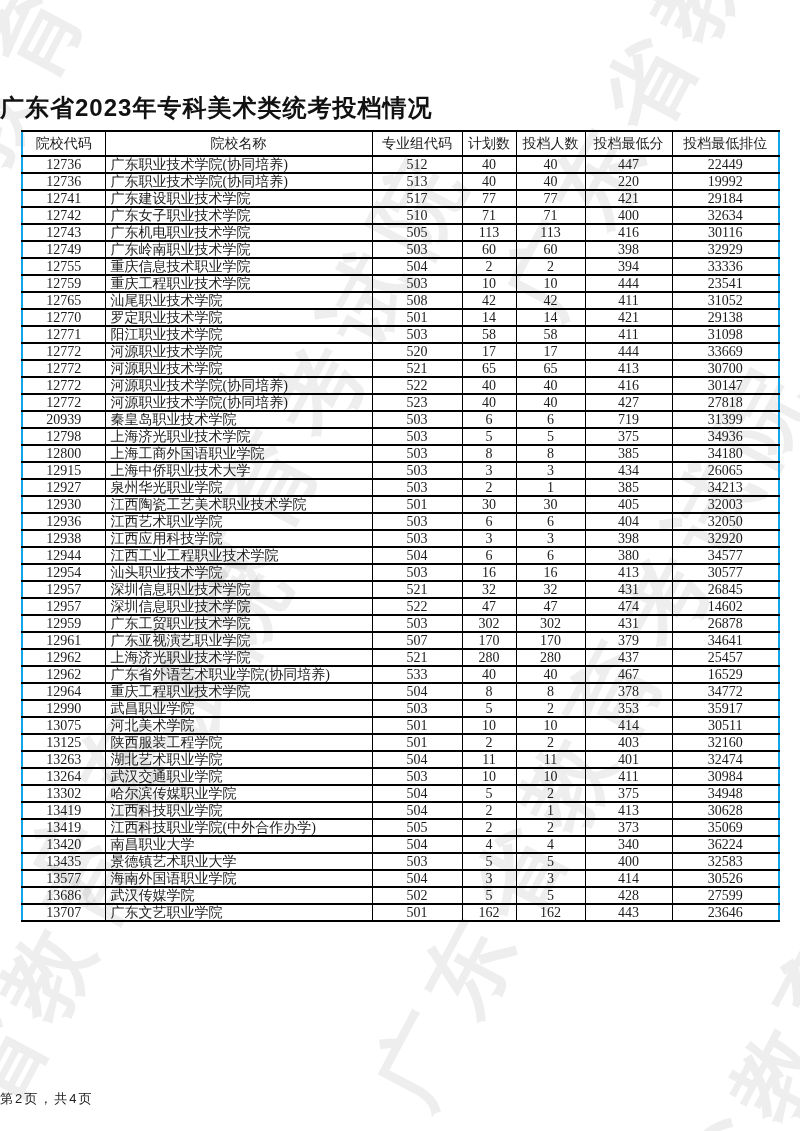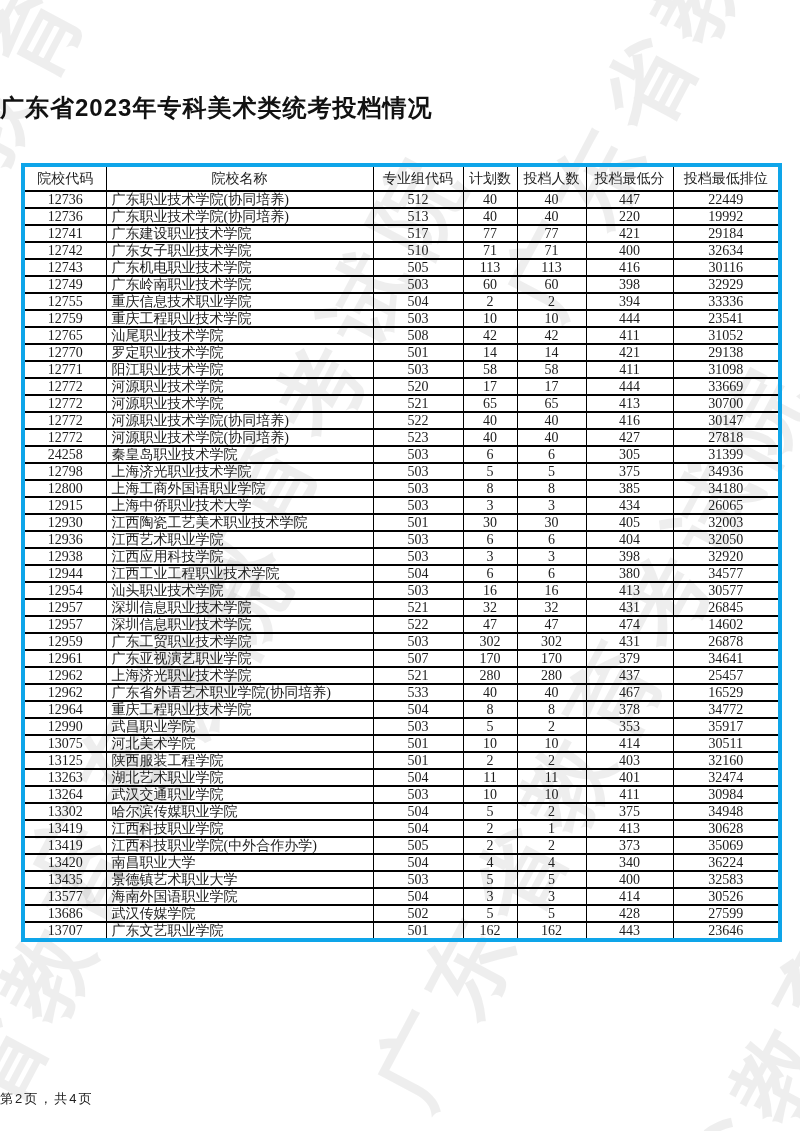--- a/index.html
+++ b/index.html
@@ -55,23 +55,22 @@
 
   
   table.score-table {
     position: absolute;
     z-index: 1;
     top: 130px;
     left: 21px;
     width: 757px;
     border-collapse: collapse;
     table-layout: fixed;
-    border: 4px solid #0ea5e9;
+    border: 2px solid #0ea5e9;
     background: transparent;
-    margin-top: 33px;
   }
   .score-table th,
   .score-table td {
     border-left: 1px solid #000000;
     border-right: 1px solid #000000;
     border-top: 2px solid #000000;
     border-bottom: 2px solid #000000;
     font-size: 14px;
     line-height: 1;
     overflow: hidden;
@@ -269,26 +268,26 @@
       <tr>
         <td class="col-0">12772</td>
         <td class="col-1">河源职业技术学院(协同培养)</td>
         <td class="col-2">523</td>
         <td class="col-3">40</td>
         <td class="col-4">40</td>
         <td class="col-5">427</td>
         <td class="col-6">27818</td>
       </tr>
       <tr>
-        <td class="col-0">24258</td>
+        <td class="col-0">20939</td>
         <td class="col-1">秦皇岛职业技术学院</td>
         <td class="col-2">503</td>
         <td class="col-3">6</td>
         <td class="col-4">6</td>
-        <td class="col-5">305</td>
+        <td class="col-5">719</td>
         <td class="col-6">31399</td>
       </tr>
       <tr>
         <td class="col-0">12798</td>
         <td class="col-1">上海济光职业技术学院</td>
         <td class="col-2">503</td>
         <td class="col-3">5</td>
         <td class="col-4">5</td>
         <td class="col-5">375</td>
         <td class="col-6">34936</td>
@@ -303,20 +302,29 @@
         <td class="col-6">34180</td>
       </tr>
       <tr>
         <td class="col-0">12915</td>
         <td class="col-1">上海中侨职业技术大学</td>
         <td class="col-2">503</td>
         <td class="col-3">3</td>
         <td class="col-4">3</td>
         <td class="col-5">434</td>
         <td class="col-6">26065</td>
+      </tr>
+      <tr>
+        <td class="col-0">12927</td>
+        <td class="col-1">泉州华光职业学院</td>
+        <td class="col-2">503</td>
+        <td class="col-3">2</td>
+        <td class="col-4">1</td>
+        <td class="col-5">385</td>
+        <td class="col-6">34213</td>
       </tr>
       <tr>
         <td class="col-0">12930</td>
         <td class="col-1">江西陶瓷工艺美术职业技术学院</td>
         <td class="col-2">501</td>
         <td class="col-3">30</td>
         <td class="col-4">30</td>
         <td class="col-5">405</td>
         <td class="col-6">32003</td>
       </tr>

